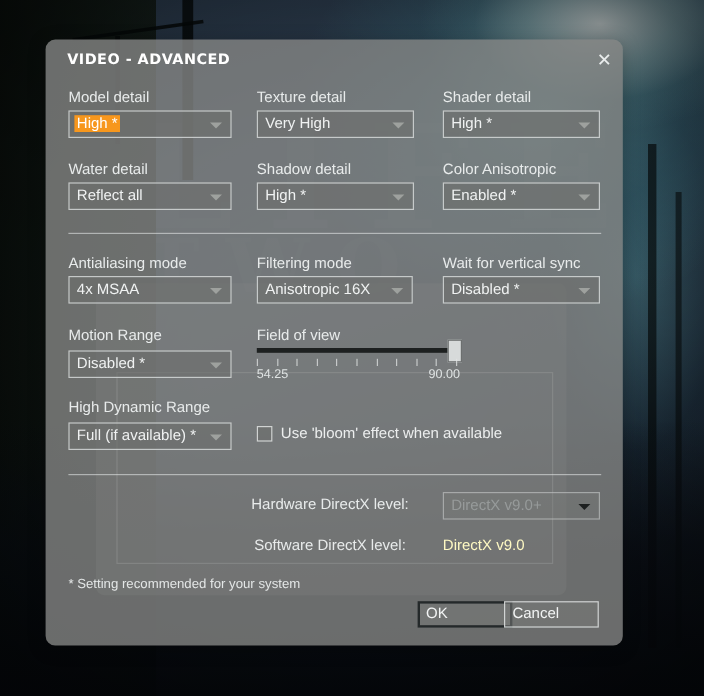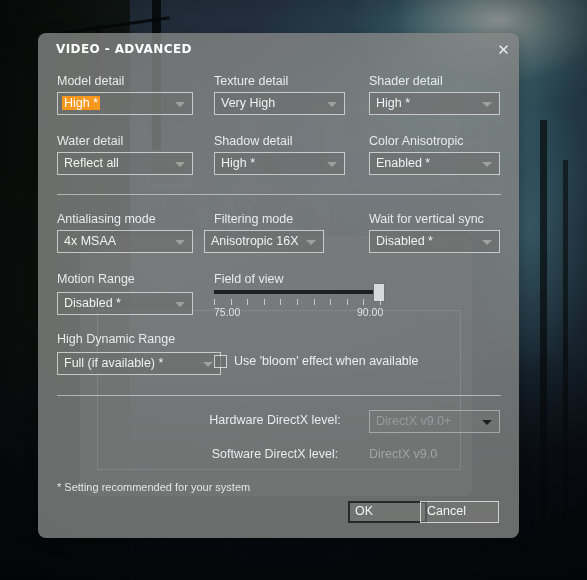--- a/index.html
+++ b/index.html
@@ -243,21 +243,21 @@
   .rlabel {
     position: absolute;
     font-size: 12.5px;
     color: #e8ebeb;
     text-align: center;
     white-space: nowrap;
   }
   .rvalue {
     position: absolute;
     font-size: 12.5px;
-    color: #a3a3a3;
+    color: #fef9c3;
     white-space: nowrap;
   }
 
   .footnote {
     position: absolute;
     left: 57px; top: 481px;
     font-size: 11px;
     color: #e3e6e6;
   }
 
@@ -346,21 +346,21 @@
 
   <div class="sep" style="left:57px; top:194px; width:444px;"></div>
 
   <div class="flabel" style="left:57px; top:212px;">Antialiasing mode</div>
   <div class="combo" style="left:57px; top:230px; width:136px;">
     <span class="val">4x MSAA</span>
     <span class="arrow"></span>
   </div>
 
   <div class="flabel" style="left:214px; top:212px;">Filtering mode</div>
-  <div class="combo" style="left:204px; top:230px; width:120px;">
+  <div class="combo" style="left:214px; top:230px; width:130px;">
     <span class="val">Anisotropic 16X</span>
     <span class="arrow"></span>
   </div>
 
   <div class="flabel" style="left:369px; top:212px;">Wait for vertical sync</div>
   <div class="combo" style="left:369px; top:230px; width:131px;">
     <span class="val">Disabled *</span>
     <span class="arrow"></span>
   </div>
 
@@ -379,25 +379,25 @@
       <i style="left: 33px;"></i>
       <i style="left: 50px;"></i>
       <i style="left: 66px;"></i>
       <i style="left: 83px;"></i>
       <i style="left: 100px;"></i>
       <i style="left: 116px;"></i>
       <i style="left: 133px;"></i>
       <i style="left: 149px;"></i>
       <i style="left: 166px;"></i>
     </div>
-  <div class="tick-lbl" style="left:214px;">75.00</div>
+  <div class="tick-lbl" style="left:214px;">54.25</div>
   <div class="tick-lbl" style="left:357px;">90.00</div>
 
   <div class="flabel" style="left:57px; top:332px;">High Dynamic Range</div>
-  <div class="combo" style="left:57px; top:352px; width:164px;">
+  <div class="combo" style="left:57px; top:352px; width:136px;">
     <span class="val">Full (if available) *</span>
     <span class="arrow"></span>
   </div>
 
   <div class="checkbox"></div>
   <div class="cb-label">Use 'bloom' effect when available</div>
 
   <div class="sep" style="left:57px; top:395px; width:444px;"></div>
 
   <div class="rlabel" style="left:205px; top:413px; width:140px;">Hardware DirectX level:</div>

